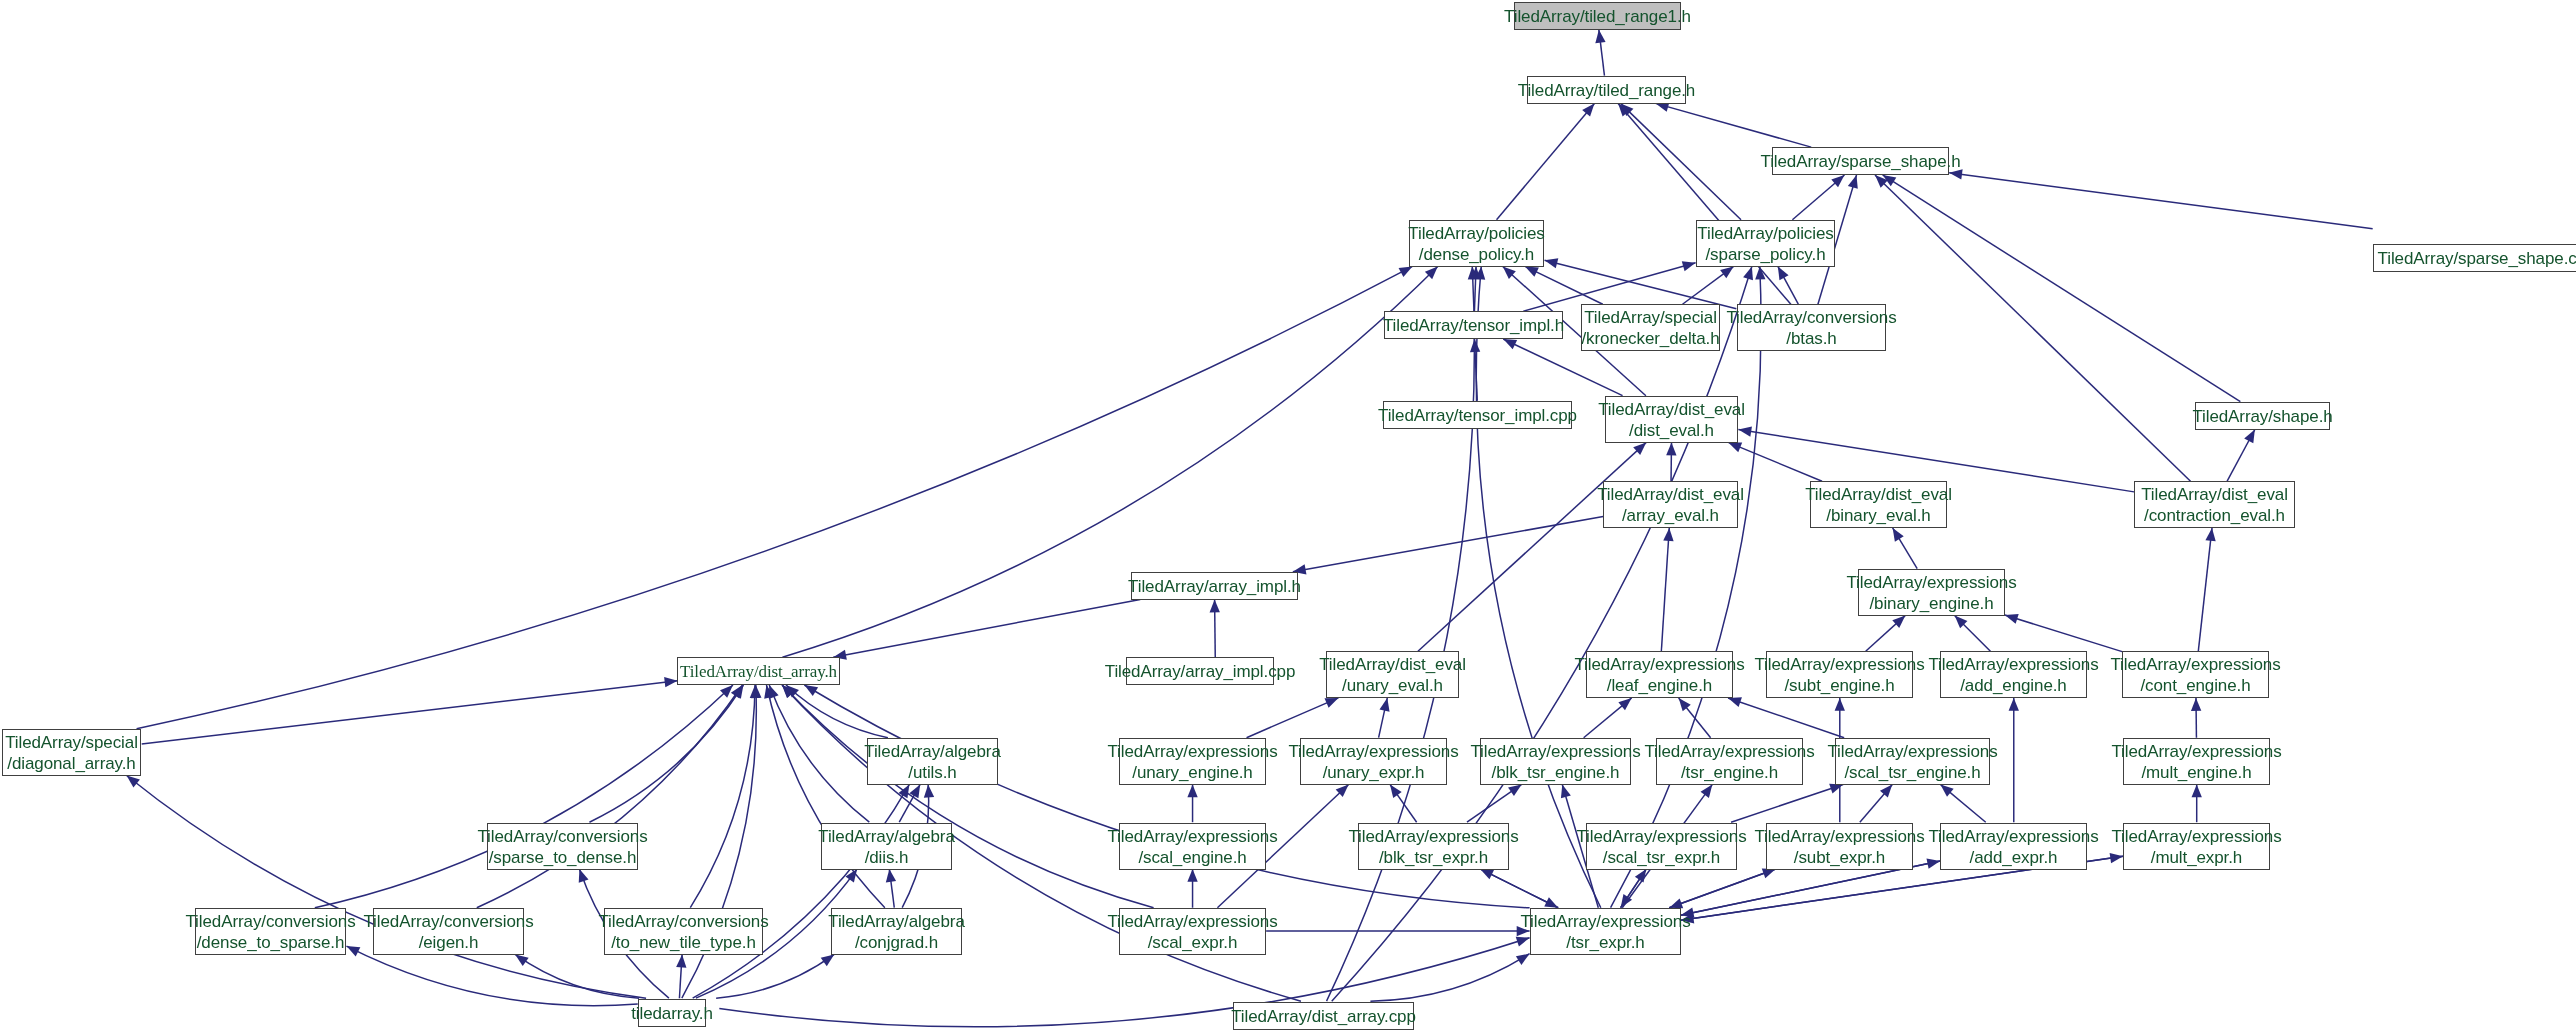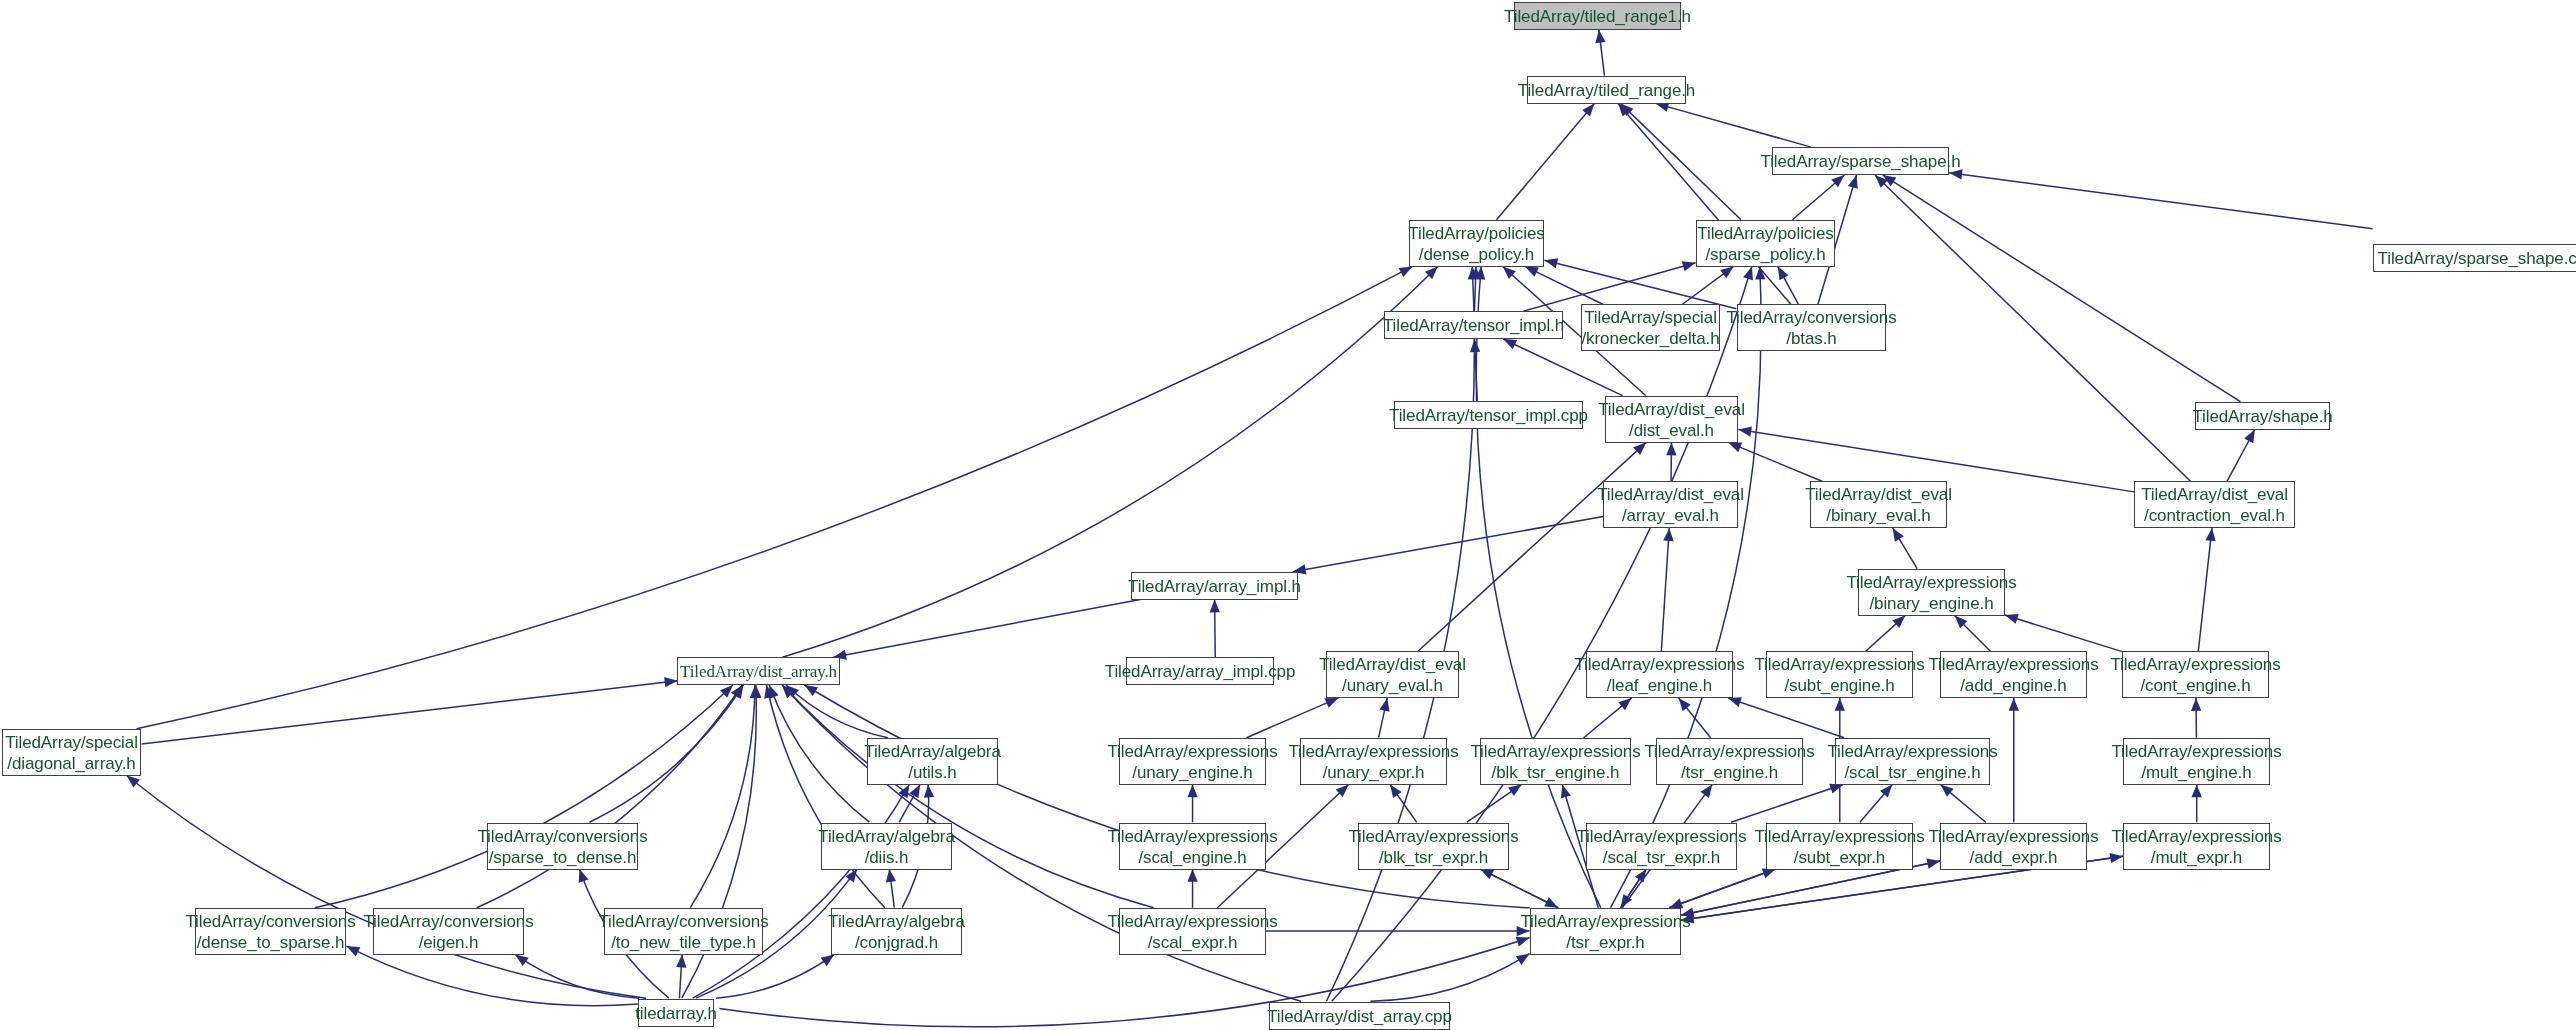--- a/index.html
+++ b/index.html
@@ -246,21 +246,21 @@
   <div id="node-layer">
       <div class="node root" style="left: 1514px; top: 2px; width: 167px; height: 28px;"><span class="l1">TiledArray/tiled_range1.h</span></div>
       <div class="node" style="left: 1527px; top: 76px; width: 159px; height: 28px;"><span class="l1">TiledArray/tiled_range.h</span></div>
       <div class="node" style="left: 1772px; top: 147px; width: 177px; height: 28px;"><span class="l1">TiledArray/sparse_shape.h</span></div>
       <div class="node" style="left: 2373px; top: 244px; width: 227px; height: 28px;"><span class="l1">TiledArray/sparse_shape.cpp</span></div>
       <div class="node" style="left: 1409px; top: 220px; width: 135px; height: 47px;"><span class="l1">TiledArray/policies</span><span class="l2">/dense_policy.h</span></div>
       <div class="node" style="left: 1696px; top: 220px; width: 139px; height: 47px;"><span class="l1">TiledArray/policies</span><span class="l2">/sparse_policy.h</span></div>
       <div class="node" style="left: 1384px; top: 311px; width: 179px; height: 28px;"><span class="l1">TiledArray/tensor_impl.h</span></div>
       <div class="node" style="left: 1581px; top: 304px; width: 139px; height: 47px;"><span class="l1">TiledArray/special</span><span class="l2">/kronecker_delta.h</span></div>
       <div class="node" style="left: 1737px; top: 304px; width: 149px; height: 47px;"><span class="l1">TiledArray/conversions</span><span class="l2">/btas.h</span></div>
-      <div class="node" style="left: 1383px; top: 401px; width: 189px; height: 28px; margin-left: 11px;"><span class="l1">TiledArray/tensor_impl.cpp</span></div>
+      <div class="node" style="left: 1383px; top: 401px; width: 189px; height: 28px;"><span class="l1">TiledArray/tensor_impl.cpp</span></div>
       <div class="node" style="left: 1605px; top: 396px; width: 133px; height: 47px;"><span class="l1">TiledArray/dist_eval</span><span class="l2">/dist_eval.h</span></div>
       <div class="node" style="left: 2195px; top: 402px; width: 135px; height: 28px;"><span class="l1">TiledArray/shape.h</span></div>
       <div class="node" style="left: 1603px; top: 481px; width: 135px; height: 47px;"><span class="l1">TiledArray/dist_eval</span><span class="l2">/array_eval.h</span></div>
       <div class="node" style="left: 1810px; top: 481px; width: 137px; height: 47px;"><span class="l1">TiledArray/dist_eval</span><span class="l2">/binary_eval.h</span></div>
       <div class="node" style="left: 2134px; top: 481px; width: 161px; height: 47px;"><span class="l1">TiledArray/dist_eval</span><span class="l2">/contraction_eval.h</span></div>
       <div class="node" style="left: 1131px; top: 572px; width: 167px; height: 28px;"><span class="l1">TiledArray/array_impl.h</span></div>
       <div class="node" style="left: 1858px; top: 569px; width: 147px; height: 47px;"><span class="l1">TiledArray/expressions</span><span class="l2">/binary_engine.h</span></div>
       <div class="node" style="left: 1126px; top: 657px; width: 148px; height: 28px;"><span class="l1">TiledArray/array_impl.cpp</span></div>
       <div class="node" style="left: 677px; top: 657px; width: 163px; height: 28px; font-family: Liberation Serif, serif;"><span class="l1">TiledArray/dist_array.h</span></div>
       <div class="node" style="left: 1326px; top: 651px; width: 133px; height: 47px;"><span class="l1">TiledArray/dist_eval</span><span class="l2">/unary_eval.h</span></div>
@@ -283,17 +283,17 @@
       <div class="node" style="left: 1586px; top: 823px; width: 151px; height: 47px;"><span class="l1">TiledArray/expressions</span><span class="l2">/scal_tsr_expr.h</span></div>
       <div class="node" style="left: 1766px; top: 823px; width: 147px; height: 47px;"><span class="l1">TiledArray/expressions</span><span class="l2">/subt_expr.h</span></div>
       <div class="node" style="left: 1940px; top: 823px; width: 147px; height: 47px;"><span class="l1">TiledArray/expressions</span><span class="l2">/add_expr.h</span></div>
       <div class="node" style="left: 2123px; top: 823px; width: 147px; height: 47px;"><span class="l1">TiledArray/expressions</span><span class="l2">/mult_expr.h</span></div>
       <div class="node" style="left: 195px; top: 908px; width: 151px; height: 47px;"><span class="l1">TiledArray/conversions</span><span class="l2">/dense_to_sparse.h</span></div>
       <div class="node" style="left: 373px; top: 908px; width: 151px; height: 47px;"><span class="l1">TiledArray/conversions</span><span class="l2">/eigen.h</span></div>
       <div class="node" style="left: 604px; top: 908px; width: 159px; height: 47px;"><span class="l1">TiledArray/conversions</span><span class="l2">/to_new_tile_type.h</span></div>
       <div class="node" style="left: 831px; top: 908px; width: 131px; height: 47px;"><span class="l1">TiledArray/algebra</span><span class="l2">/conjgrad.h</span></div>
       <div class="node" style="left: 1119px; top: 908px; width: 147px; height: 47px;"><span class="l1">TiledArray/expressions</span><span class="l2">/scal_expr.h</span></div>
       <div class="node" style="left: 1530px; top: 908px; width: 151px; height: 47px;"><span class="l1">TiledArray/expressions</span><span class="l2">/tsr_expr.h</span></div>
-      <div class="node" style="left: 638px; top: 999px; width: 76px; height: 28px; text-align: center;"><span class="l1">tiledarray.h</span></div>
-      <div class="node" style="left: 1233px; top: 1002px; width: 181px; height: 28px; margin-left: 36px;"><span class="l1">TiledArray/dist_array.cpp</span></div>
+      <div class="node" style="left: 638px; top: 999px; width: 68px; height: 28px; text-align: center;"><span class="l1">tiledarray.h</span></div>
+      <div class="node" style="left: 1233px; top: 1002px; width: 181px; height: 28px;"><span class="l1">TiledArray/dist_array.cpp</span></div>
     </div>
 </div>
 
 
 </body></html>

